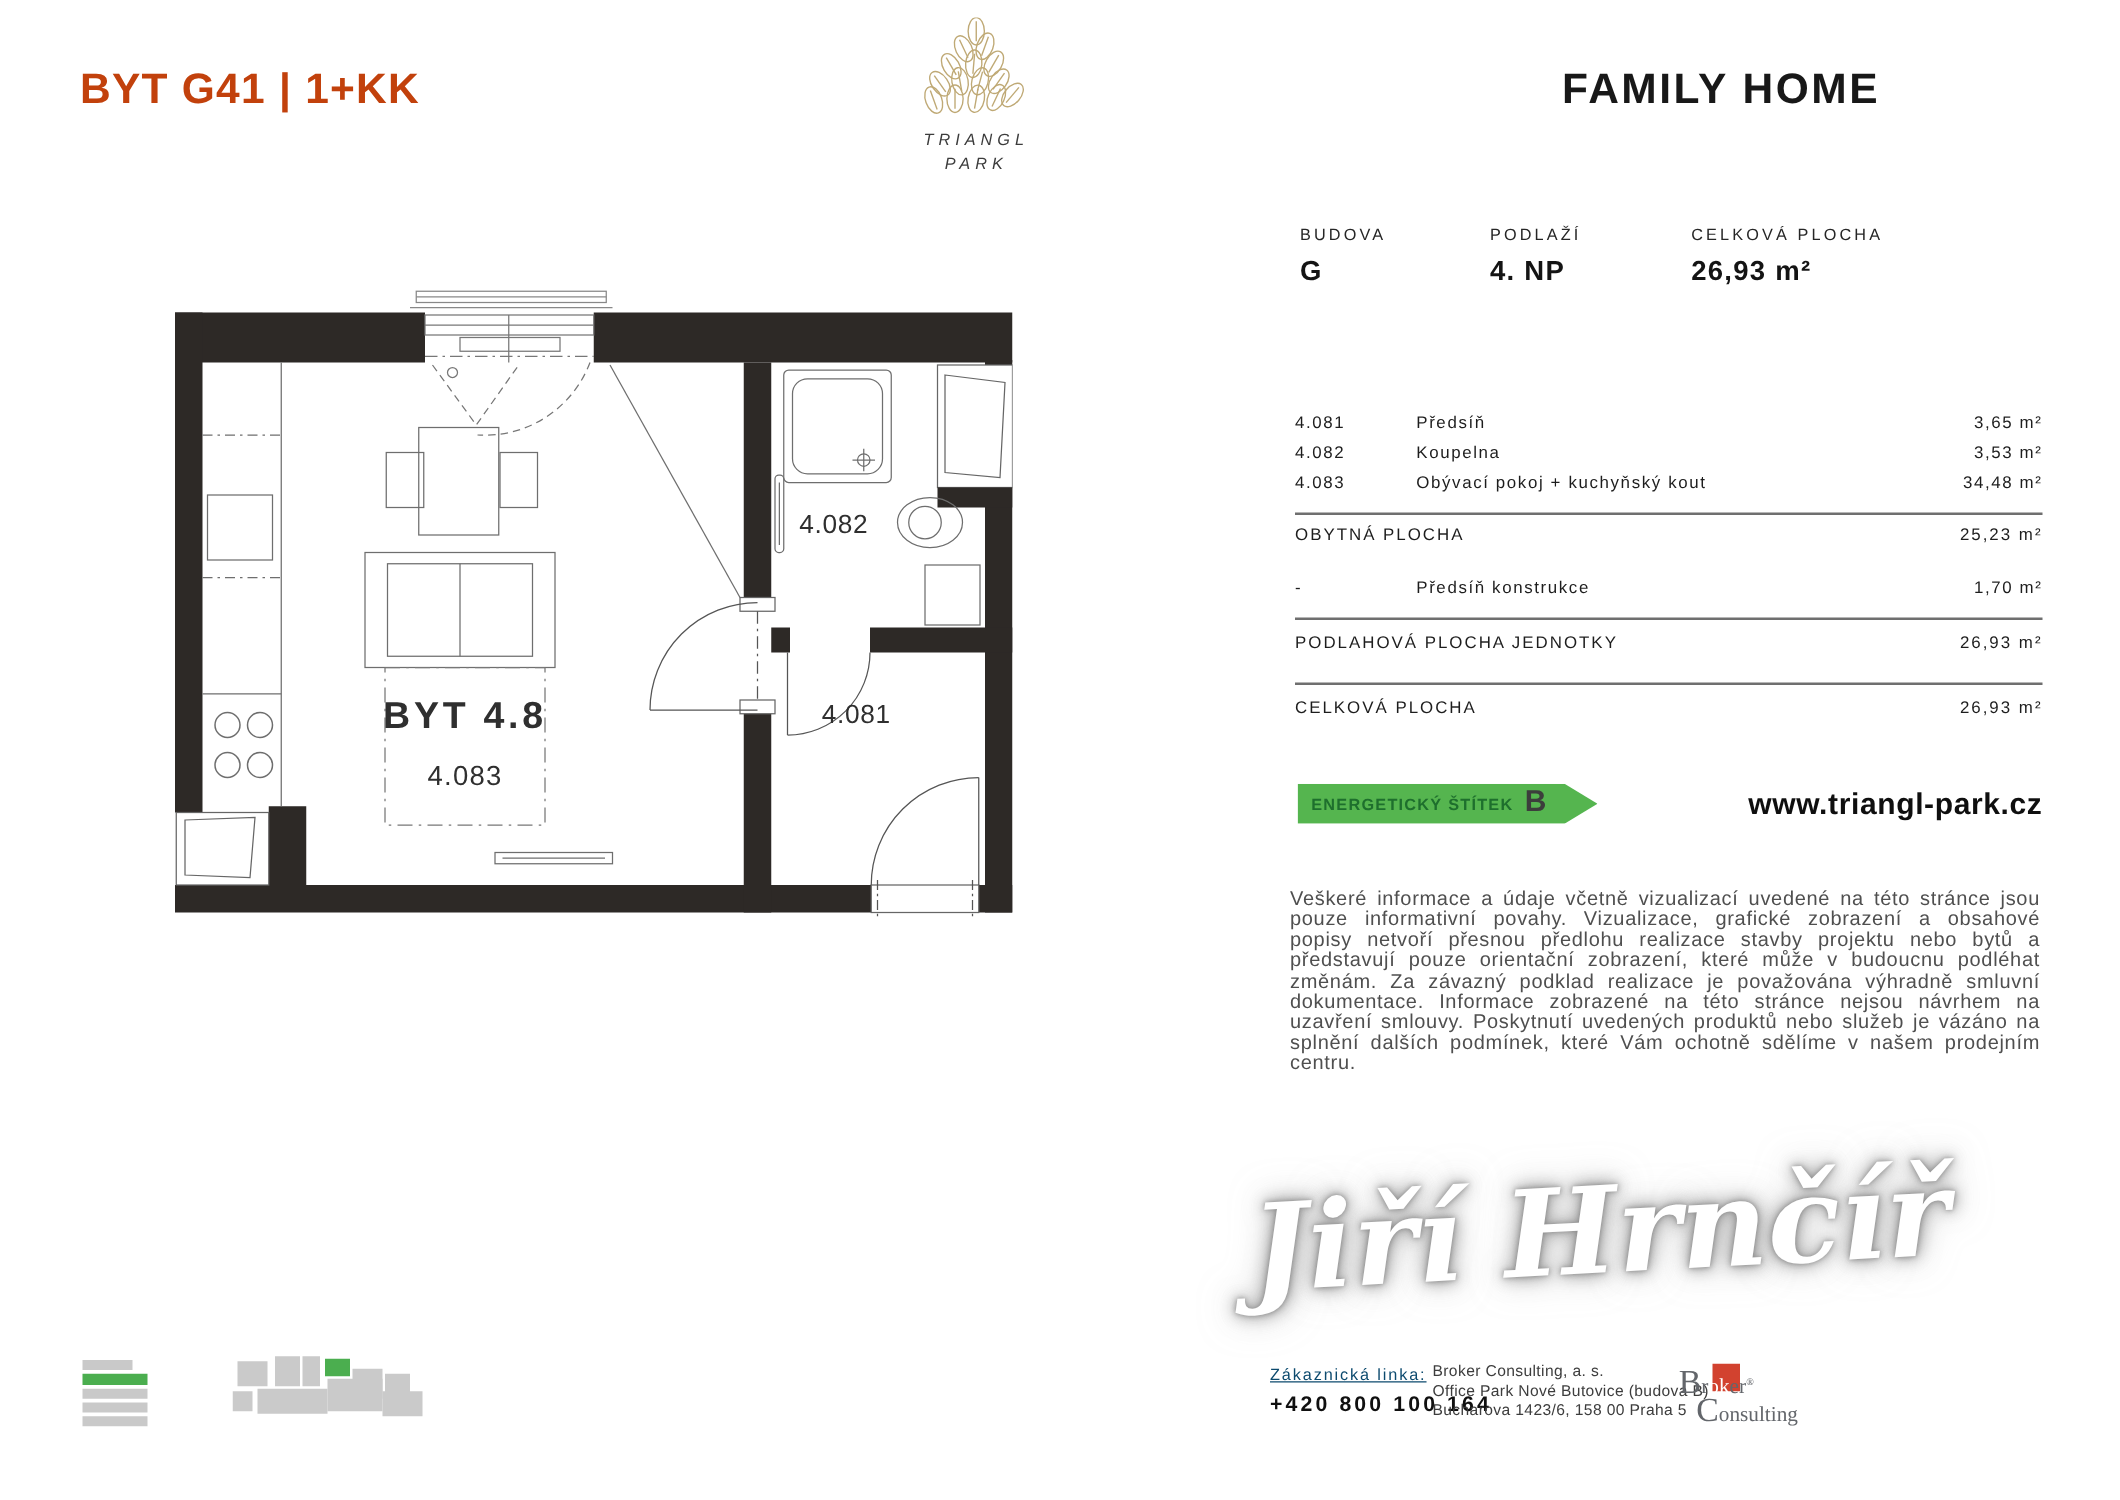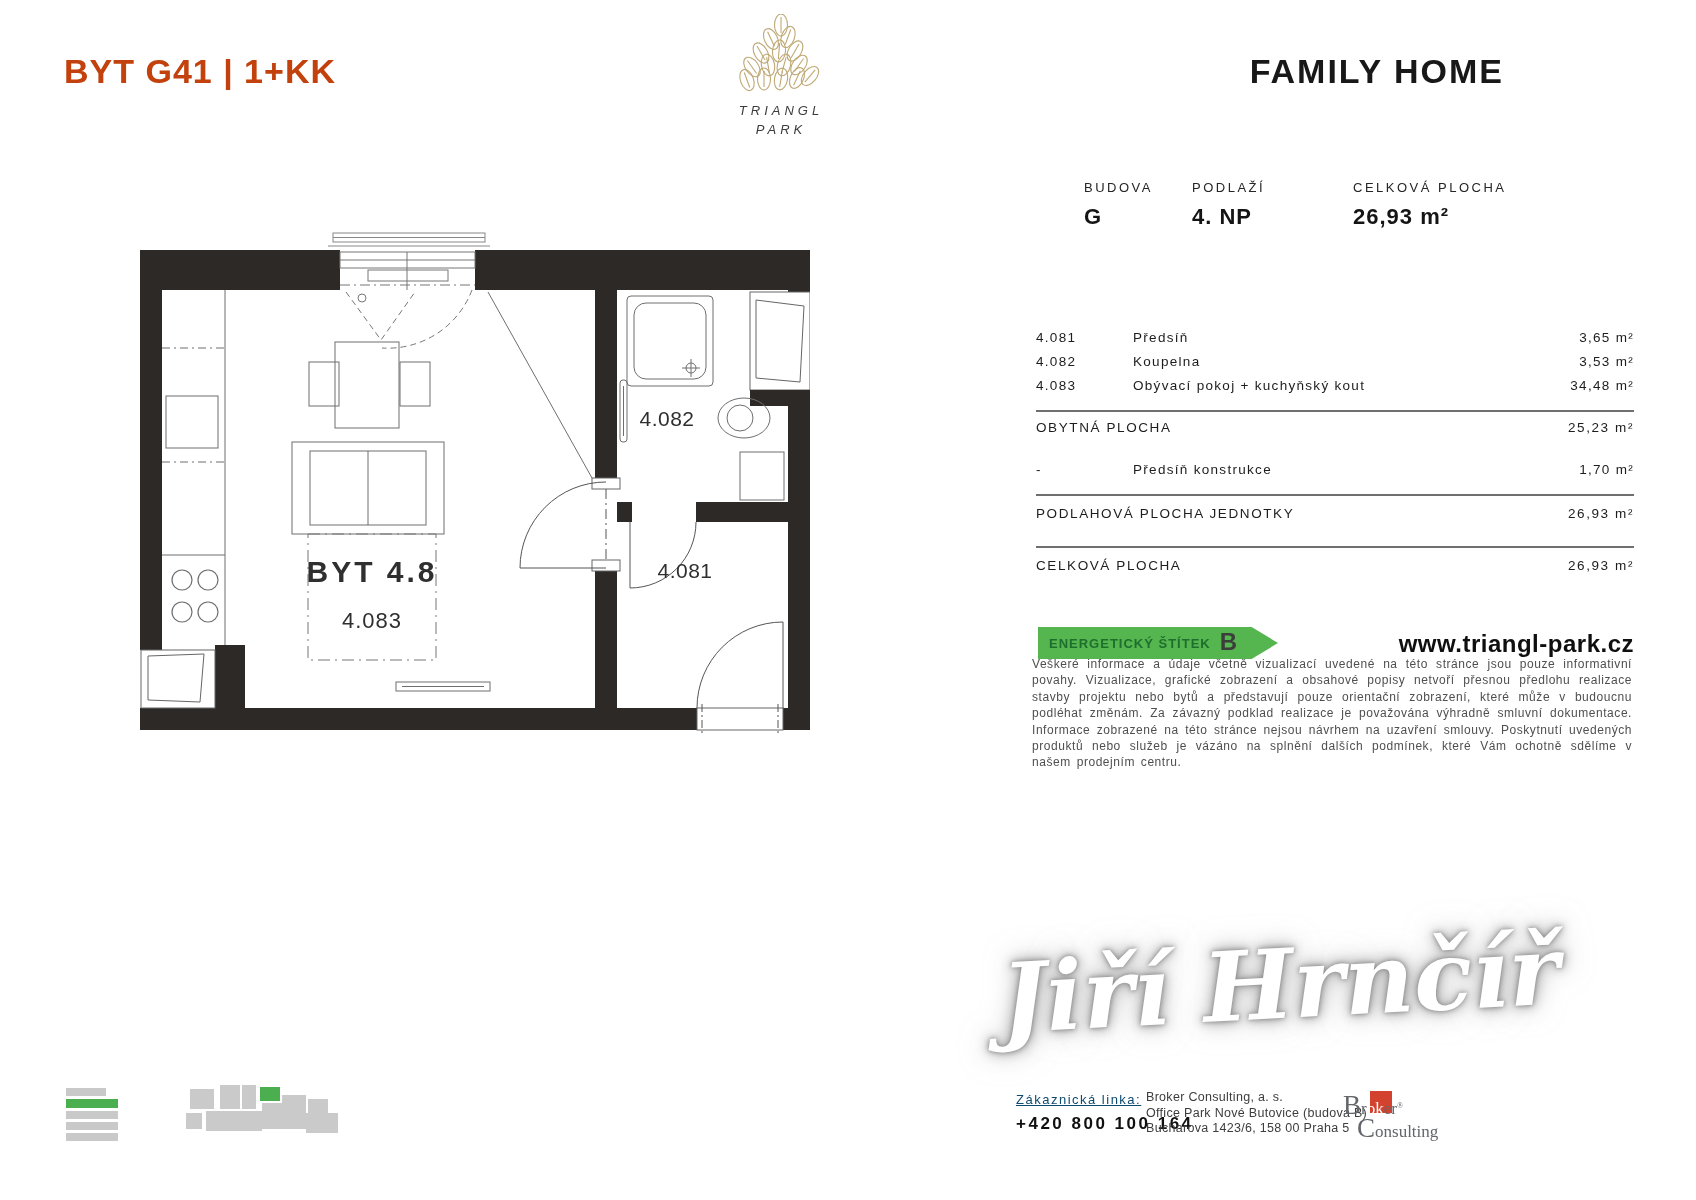--- a/index.html
+++ b/index.html
@@ -11,37 +11,37 @@
   
   .unit-title { position:absolute; left:64px; top:52px; font-size:34px; font-weight:bold; letter-spacing:1px; color:#c2410c; }
   .brand-title { position:absolute; right:192px; top:52px; font-size:34px; font-weight:bold; letter-spacing:2px; color:#181818; }
   .logo-wrap { position:absolute; left:738px; top:14px; width:86px; text-align:center;font-style:italic; }
   .logo-text { font-size:13px; letter-spacing:4px; color:#3c3c3c; line-height:17px; margin-top:2px; }
   
   .sumcols { position:absolute; left:1040px; top:180px; width:560px; height:60px; }
   .sumcol { position:absolute; top:0; }
   .sumcol .lbl { font-size:13px; letter-spacing:2.5px; color:#262626; }
   .sumcol .val { font-size:22px; font-weight:bold; letter-spacing:1px; margin-top:9px; color:#141414; }
-  .c0{left:0;margin-left:44px;} .c1{left:152px;} .c2{left:313px;}
+  .c0{left:0;} .c1{left:152px;} .c2{left:313px;}
   .areas { position:absolute; left:1036px; top:322px; width:598px; }
   .arow { position:absolute; left:0; width:598px; display:flex; align-items:baseline; font-size:13.5px; letter-spacing:1.3px; color:#1d1d1d; }
   .arow .code { width:97px; flex:none; }
   .arow .nm { flex:1; }
   .arow .va { flex:none; text-align:right; }
   .arow.bold { font-weight:normal; letter-spacing:1.6px; }
   .line { position:absolute; left:1036px; width:598px; background:#6f6f6f; }
   
   .energy { position:absolute; left:1038px; top:627px; width:240px; height:32px; background:#55b54f;
             clip-path:polygon(0 0, 89% 0, 100% 50%, 89% 100%, 0 100%);
             display:flex; align-items:center; padding-left:11px; }
   .energy .elbl { font-size:13px; font-weight:bold; letter-spacing:1px; color:#1e6f2d; }
   .energy .egrade { font-size:24px; font-weight:bold; color:#3c3e3c; margin-left:9px; margin-top:-2px; }
   .website { position:absolute; right:62px; top:630px; font-size:24px; font-weight:bold; letter-spacing:0.5px; color:#0f0f0f; }
   
-  .disclaimer { position:absolute; left:1032px; top:656px; width:600px; font-size:12px; line-height:16.4px;
+  .disclaimer { position:absolute; left:1032px; top:712px; width:600px; font-size:16px; line-height:16.4px;
                 letter-spacing:0.55px; word-spacing:2px; text-align:justify; color:#4f4f4f; }
   
   .signature { position:absolute; left:980px; top:928px; width:600px; text-align:center;
                font-family:"DejaVu Serif", serif; font-style:italic; font-weight:bold; font-size:96px;
                color:#ffffff; white-space:nowrap; transform:rotate(-3deg);
                text-shadow:0 0 4px rgba(130,130,130,.9), 0 0 10px rgba(145,145,145,.85),
                            0 0 18px rgba(160,160,160,.7), 0 0 30px rgba(175,175,175,.5); }
   .hotline { position:absolute; left:1016px; top:1092px; }
   .hotline .hl-lbl { font-size:13px; letter-spacing:1.5px; color:#0c4a6e;text-decoration:underline; }
   .hotline .hl-phone { font-size:17px; font-weight:bold; letter-spacing:2.5px; color:#101010; margin-top:7px; }

